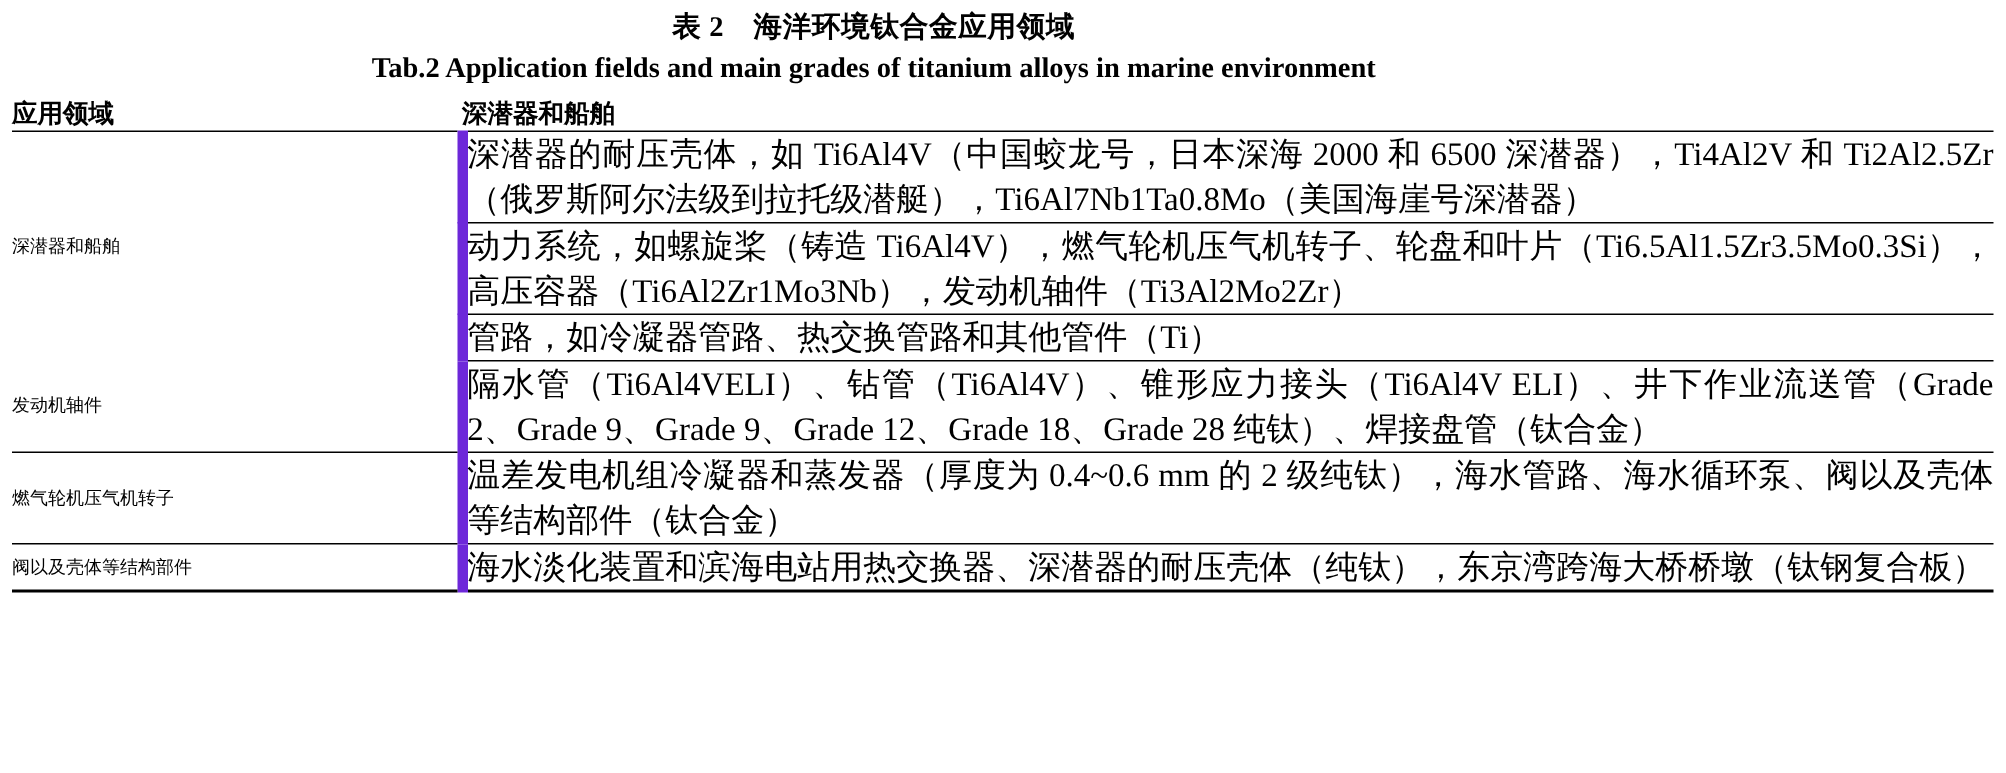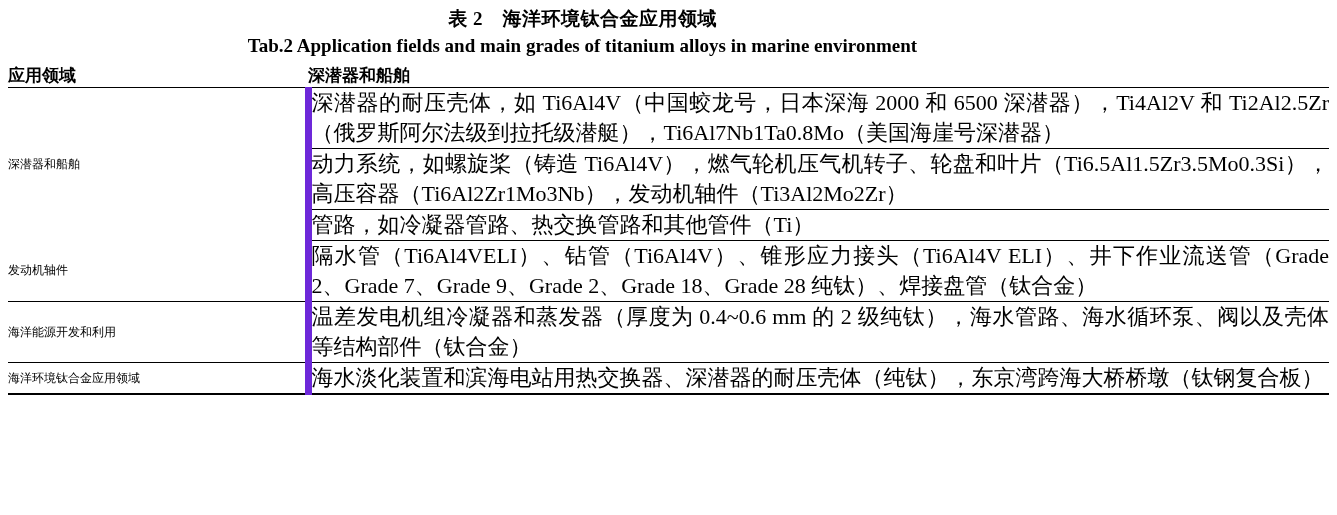--- a/index.html
+++ b/index.html
@@ -109,28 +109,28 @@
       </tr>
       <tr>
         <td class="body-cell sub-sep">动力系统，如螺旋桨（铸造 Ti6Al4V），燃气轮机压气机转子、轮盘和叶片（Ti6.5Al1.5Zr3.5Mo0.3Si），高压容器（Ti6Al2Zr1Mo3Nb），发动机轴件（Ti3Al2Mo2Zr）</td>
       </tr>
       <tr class="grp-sep">
         <td class="body-cell">管路，如冷凝器管路、热交换管路和其他管件（Ti）</td>
       </tr>
 
       <tr class="grp-sep">
         <td class="cat-cell">发动机轴件</td>
-        <td class="body-cell">隔水管（Ti6Al4VELI）、钻管（Ti6Al4V）、锥形应力接头（Ti6Al4V ELI）、井下作业流送管（Grade 2、Grade 7、Grade 9、Grade 2、Grade 18、Grade 28 纯钛）、焊接盘管（钛合金）</td>
+        <td class="body-cell">隔水管（Ti6Al4VELI）、钻管（Ti6Al4V）、锥形应力接头（Ti6Al4V ELI）、井下作业流送管（Grade 2、Grade 9、Grade 9、Grade 12、Grade 18、Grade 28 纯钛）、焊接盘管（钛合金）</td>
       </tr>
 
       <tr class="grp-sep">
-        <td class="cat-cell">海洋能源开发和利用</td>
+        <td class="cat-cell">燃气轮机压气机转子</td>
         <td class="body-cell">温差发电机组冷凝器和蒸发器（厚度为 0.4~0.6 mm 的 2 级纯钛），海水管路、海水循环泵、阀以及壳体等结构部件（钛合金）</td>
       </tr>
 
       <tr class="rule-bottom">
-        <td class="cat-cell">海洋环境钛合金应用领域</td>
+        <td class="cat-cell">阀以及壳体等结构部件</td>
         <td class="body-cell">海水淡化装置和滨海电站用热交换器、深潜器的耐压壳体（纯钛），东京湾跨海大桥桥墩（钛钢复合板）</td>
       </tr>
     </tbody>
   </table>
 
 </div>
 
 </body></html>

